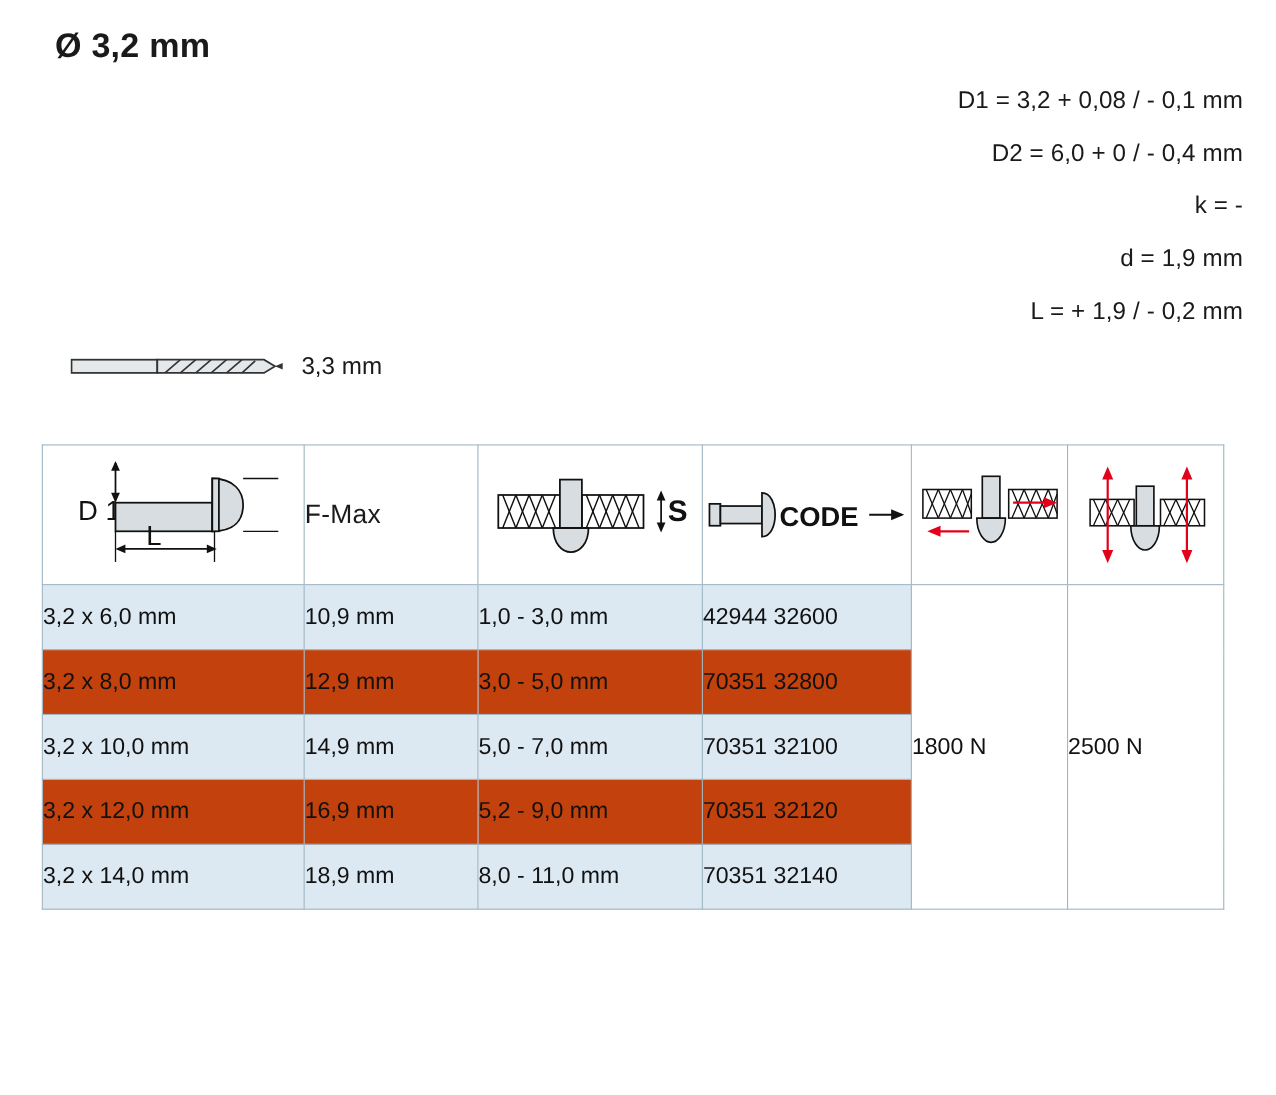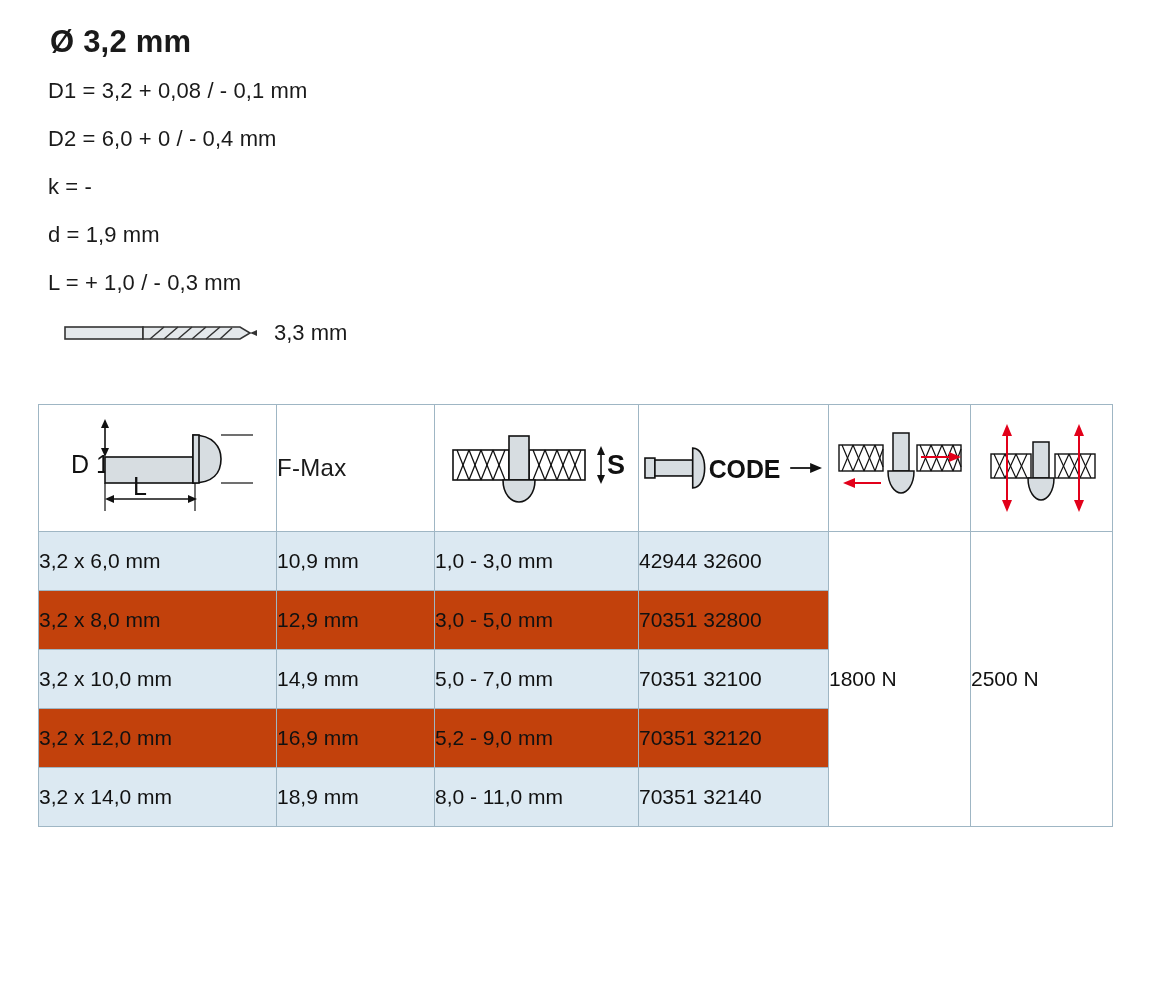--- a/index.html
+++ b/index.html
@@ -23,22 +23,23 @@
   
   .title {
     font-size: 31px;
     font-weight: bold;
     letter-spacing: 0.2px;
     margin: 6px 0 20px 14px;
   }
   .spec-line {
     font-size: 22px;
     line-height: 1.0;
-    margin: 0 0 26px 12px;
+    margin: 0 0 26px 0;
     letter-spacing: 0.1px;
+    text-align: right;
   }
   .drill-row {
     display: flex;
     align-items: flex-start;
     margin-top: 10px;
     margin-bottom: 6px;
     padding-left: 28px;
   }
   .drill-icon {
     width: 196px;
@@ -109,21 +110,21 @@
 <body>
 
 <div class="page">
 
   <h1 class="title">Ø 3,2 mm</h1>
 
   <div class="spec-line">D1 = 3,2 + 0,08 / - 0,1 mm</div>
   <div class="spec-line">D2 = 6,0 + 0 / - 0,4 mm</div>
   <div class="spec-line">k = -</div>
   <div class="spec-line">d = 1,9 mm</div>
-  <div class="spec-line">L = + 1,0 / - 0,3 mm</div>
+  <div class="spec-line">L = + 1,9 / - 0,2 mm</div>
 
   <div class="drill-row">
     <span class="drill-icon">
       <svg width="196" height="26" viewBox="0 0 196 26">
         <rect x="1" y="7" width="78" height="12" fill="#e4e8eb" stroke="#333" stroke-width="1.6"></rect>
         <path d="M79 7 L176 7 L186 13 L176 19 L79 19 Z" fill="#e4e8eb" stroke="#333" stroke-width="1.6"></path>
         <path d="M86 19 L100 7 M100 19 L114 7 M114 19 L128 7 M128 19 L142 7 M142 19 L156 7 M156 19 L168 8" stroke="#333" stroke-width="1.5" fill="none"></path>
         <path d="M186 13 L193 10 L193 16 Z" fill="#333"></path>
       </svg>
     </span>

